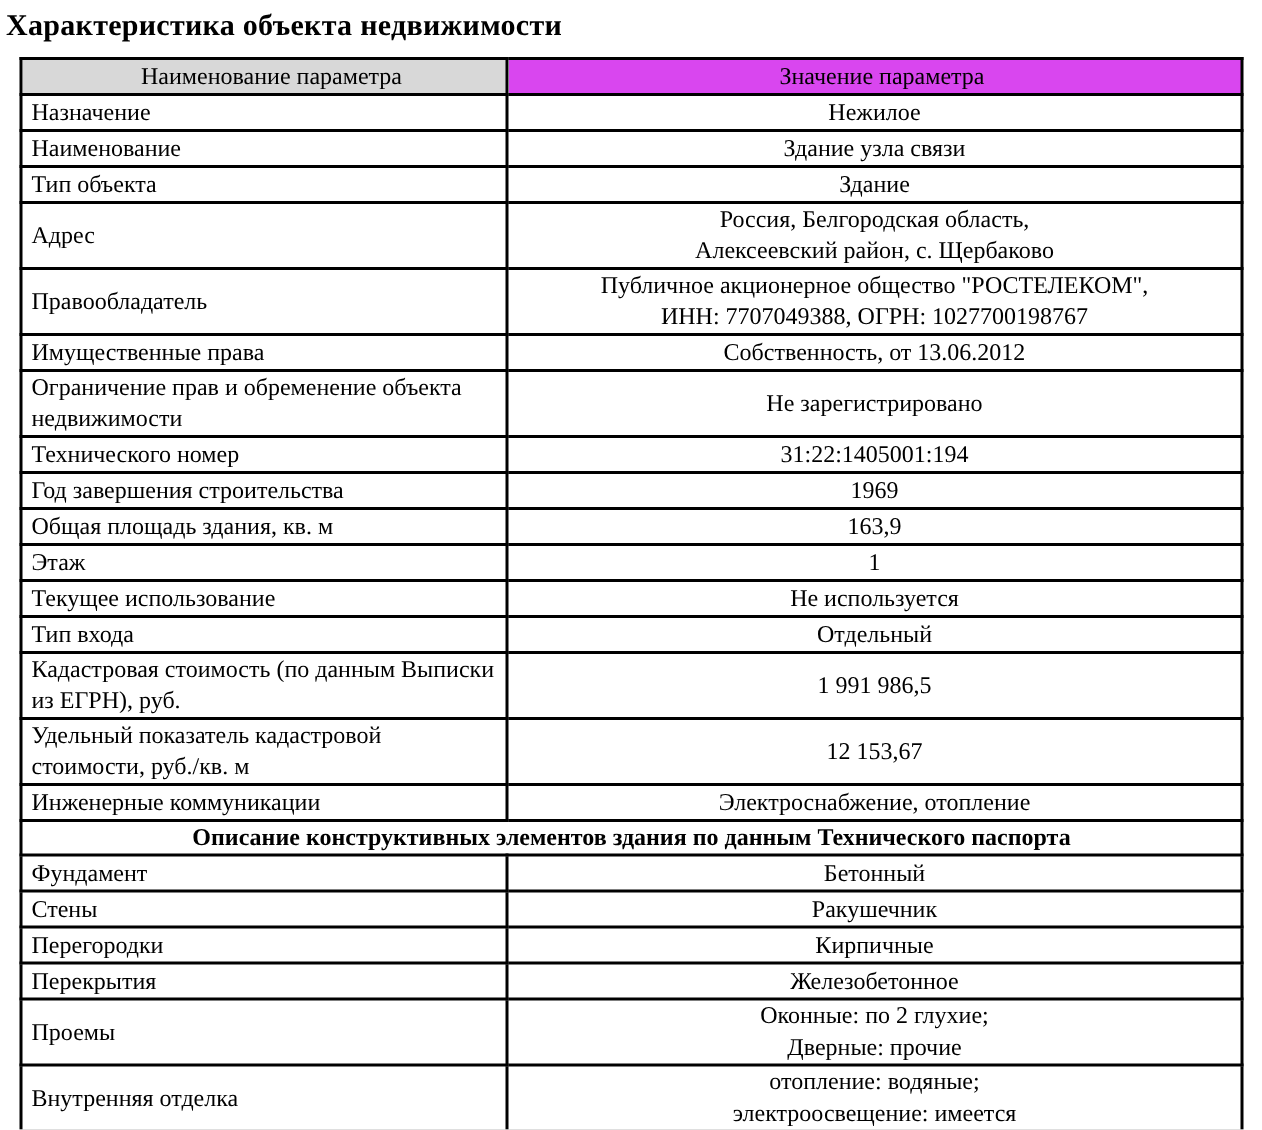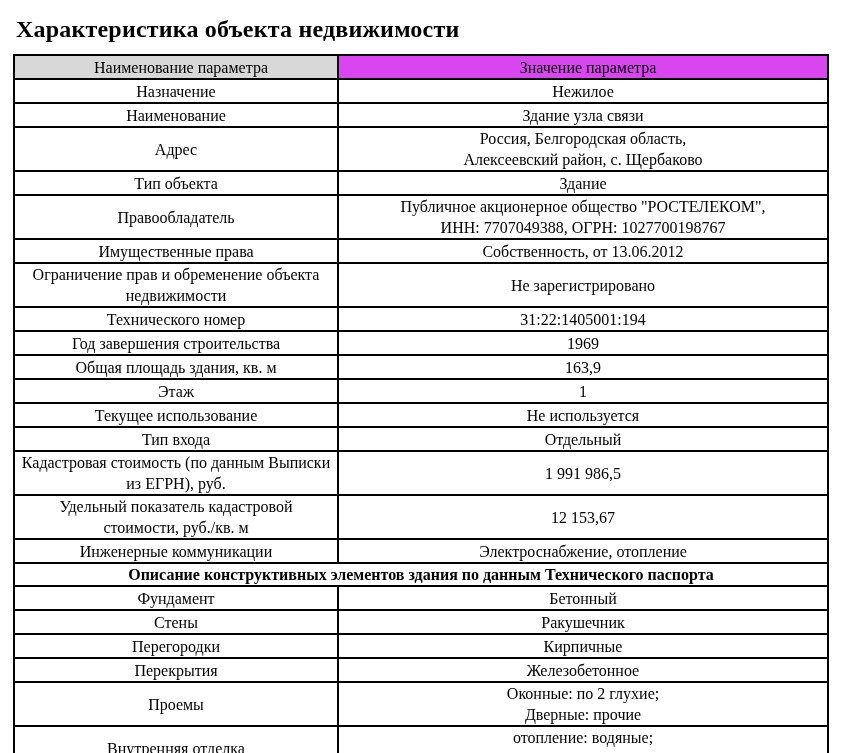--- a/index.html
+++ b/index.html
@@ -11,23 +11,23 @@
   }
   .page {
     width: 841px;
     height: 753px;
     background: #ffffff;
     position: relative;
     box-sizing: border-box;
     overflow: hidden;
   }
   .doc-title {
-    font-size: 24px;
+    font-size: 20px;
     font-weight: bold;
-    margin: 12px;
+    margin: 0;
     padding: 4px 0 0 4px;
     line-height: 26px;
     letter-spacing: 0.2px;
   }
   table.props {
     border-collapse: collapse;
     table-layout: fixed;
     width: 814px;
     margin: 8px 0 0 13px;
     font-size: 16px;
@@ -42,21 +42,21 @@
     overflow: hidden;
   }
   table.props thead th {
     background: #d8d8d8;
     font-weight: normal;
     text-align: center;
     height: 22px;
     padding-left: 16px;
   }
   td.param {
-    text-align: center;
+    text-align: left;
     height: 22px;
   }
   td.value {
     text-align: center;
     white-space: pre-line;
     height: 22px;
   }
   td.section {
     text-align: center;
     height: 20px;
@@ -86,31 +86,31 @@
       <td class="param">Назначение</td>
       <td class="value">Нежилое</td>
     </tr>
 
     <tr>
       <td class="param">Наименование</td>
       <td class="value">Здание узла связи</td>
     </tr>
 
     <tr>
+      <td class="param">Тип объекта</td>
+      <td class="value">Здание</td>
+    </tr>
+
+    <tr>
       <td class="param">Адрес</td>
       <td class="value">Россия, Белгородская область,
 Алексеевский район, с. Щербаково</td>
     </tr>
 
     <tr>
-      <td class="param">Тип объекта</td>
-      <td class="value">Здание</td>
-    </tr>
-
-    <tr>
       <td class="param">Правообладатель</td>
       <td class="value">Публичное акционерное общество "РОСТЕЛЕКОМ",
 ИНН: 7707049388, ОГРН: 1027700198767</td>
     </tr>
 
     <tr>
       <td class="param">Имущественные права</td>
       <td class="value">Собственность, от 13.06.2012</td>
     </tr>
 

